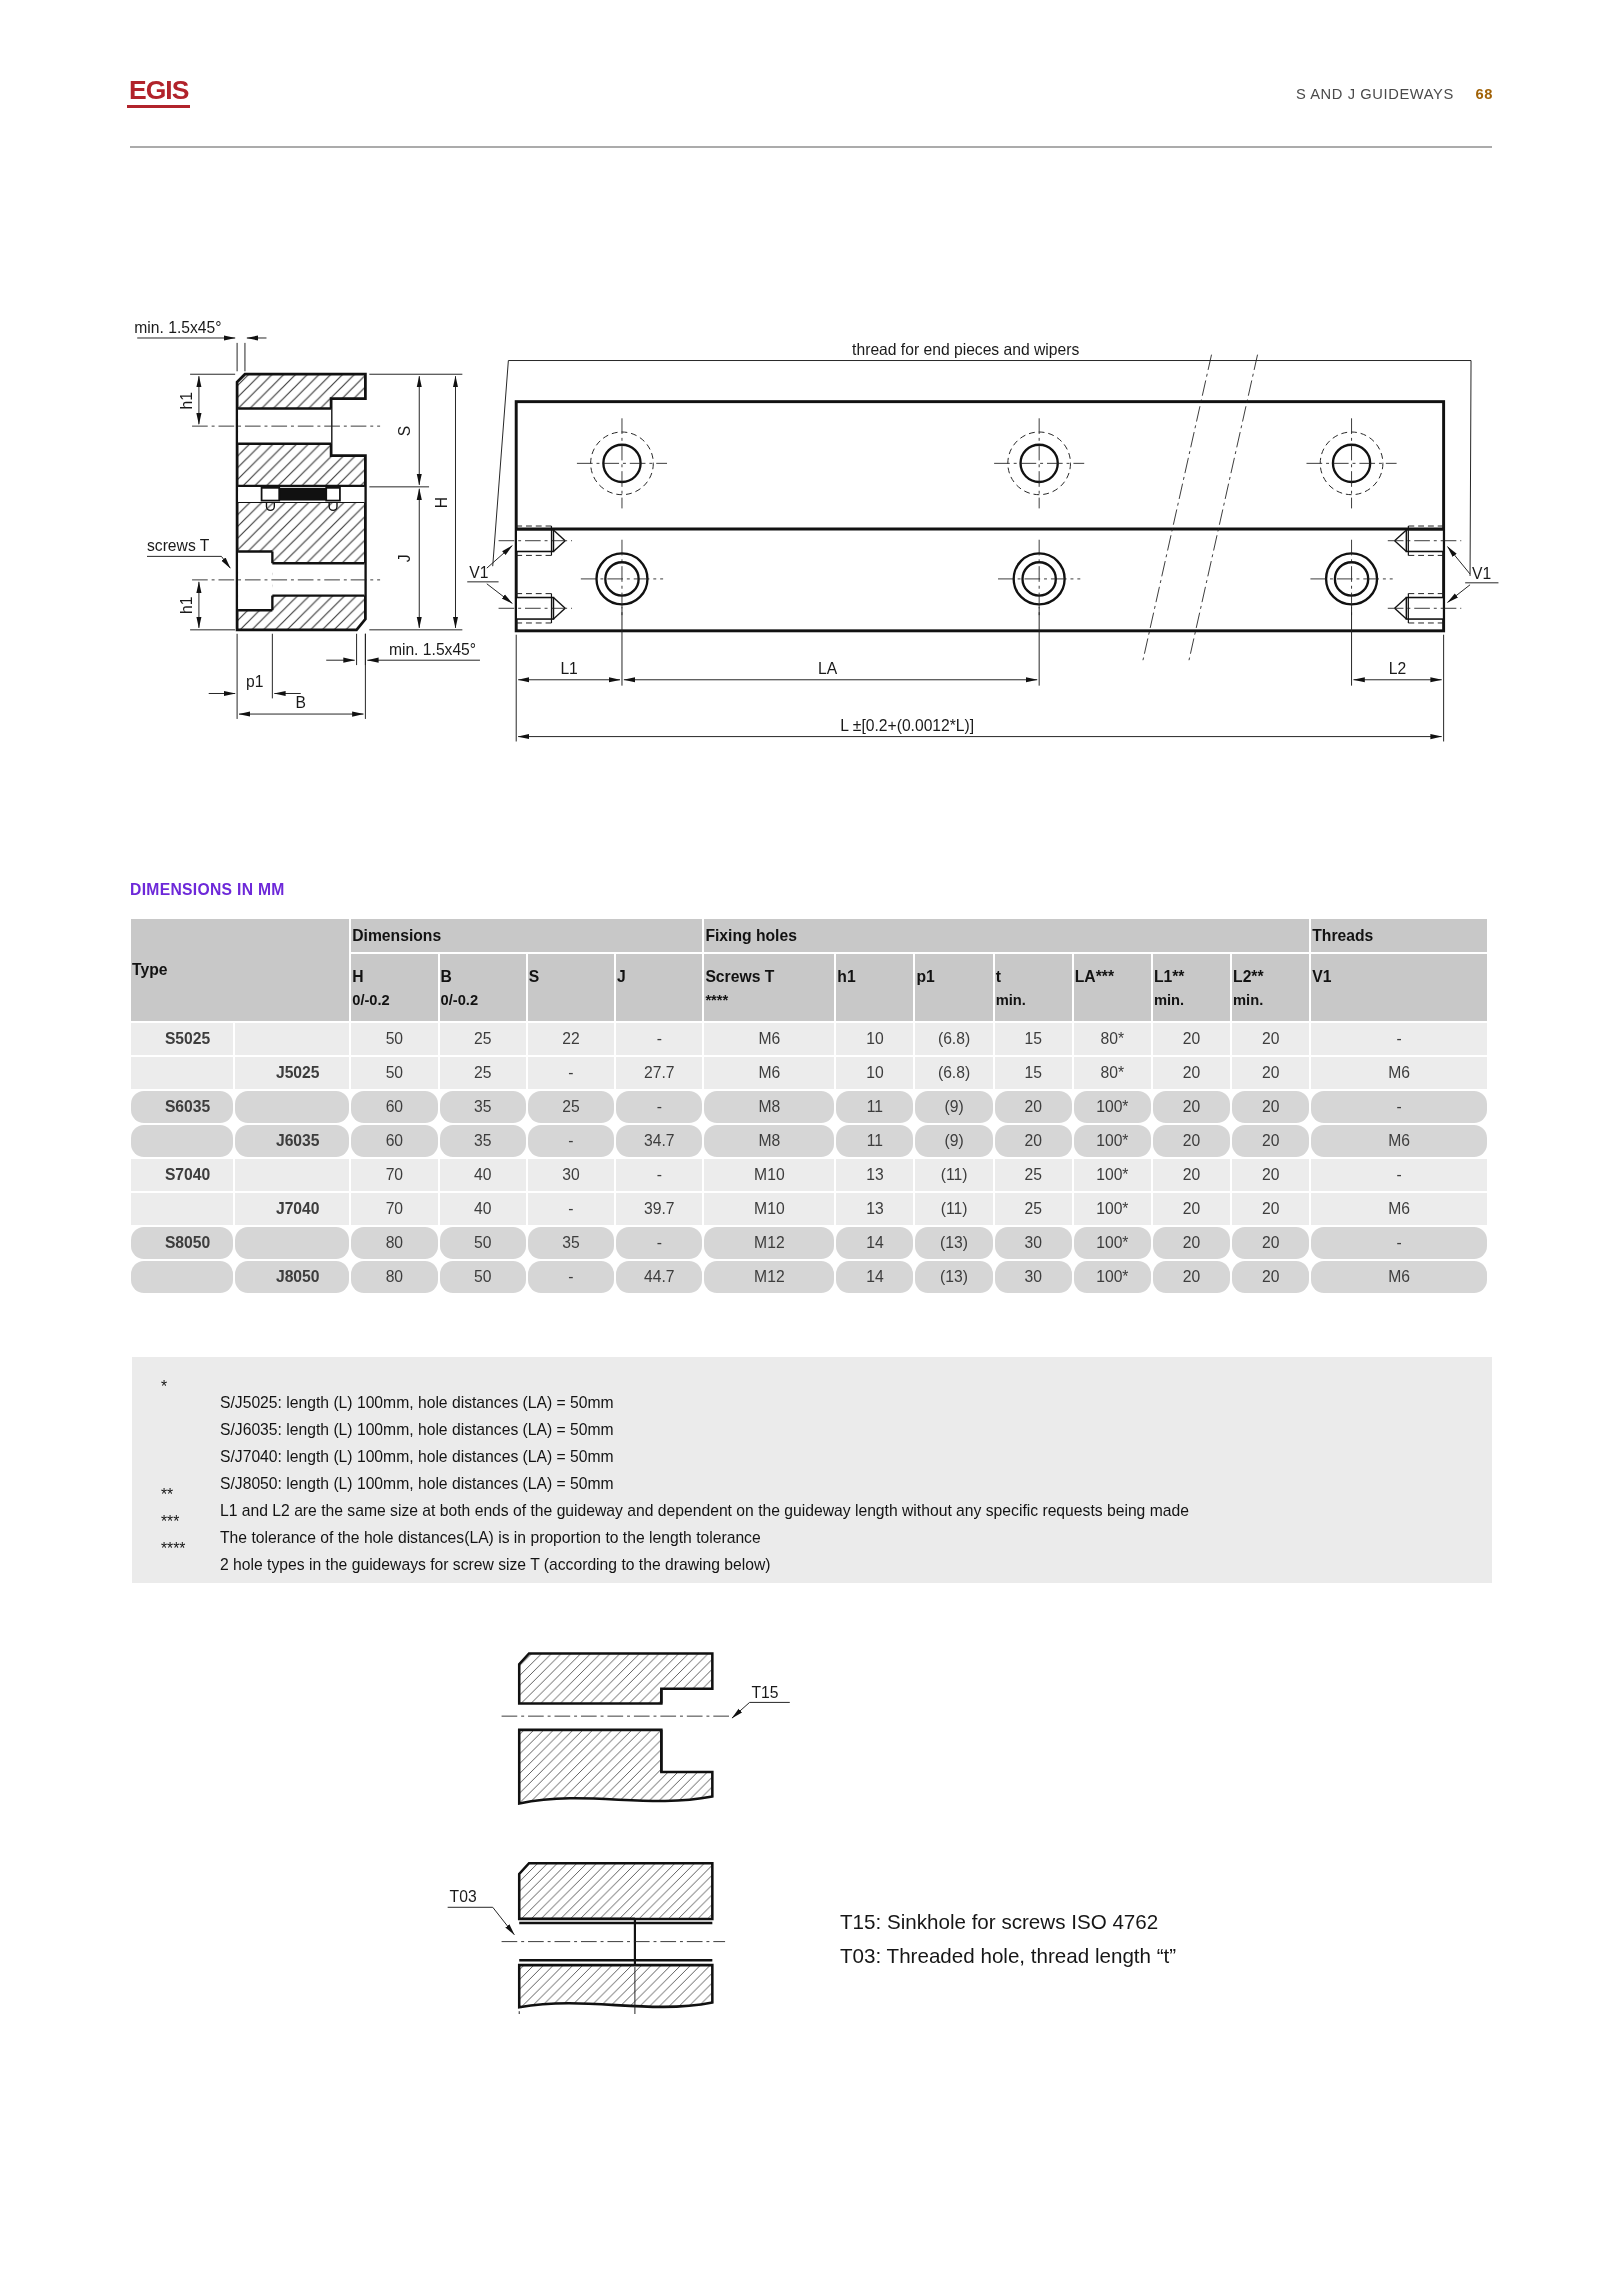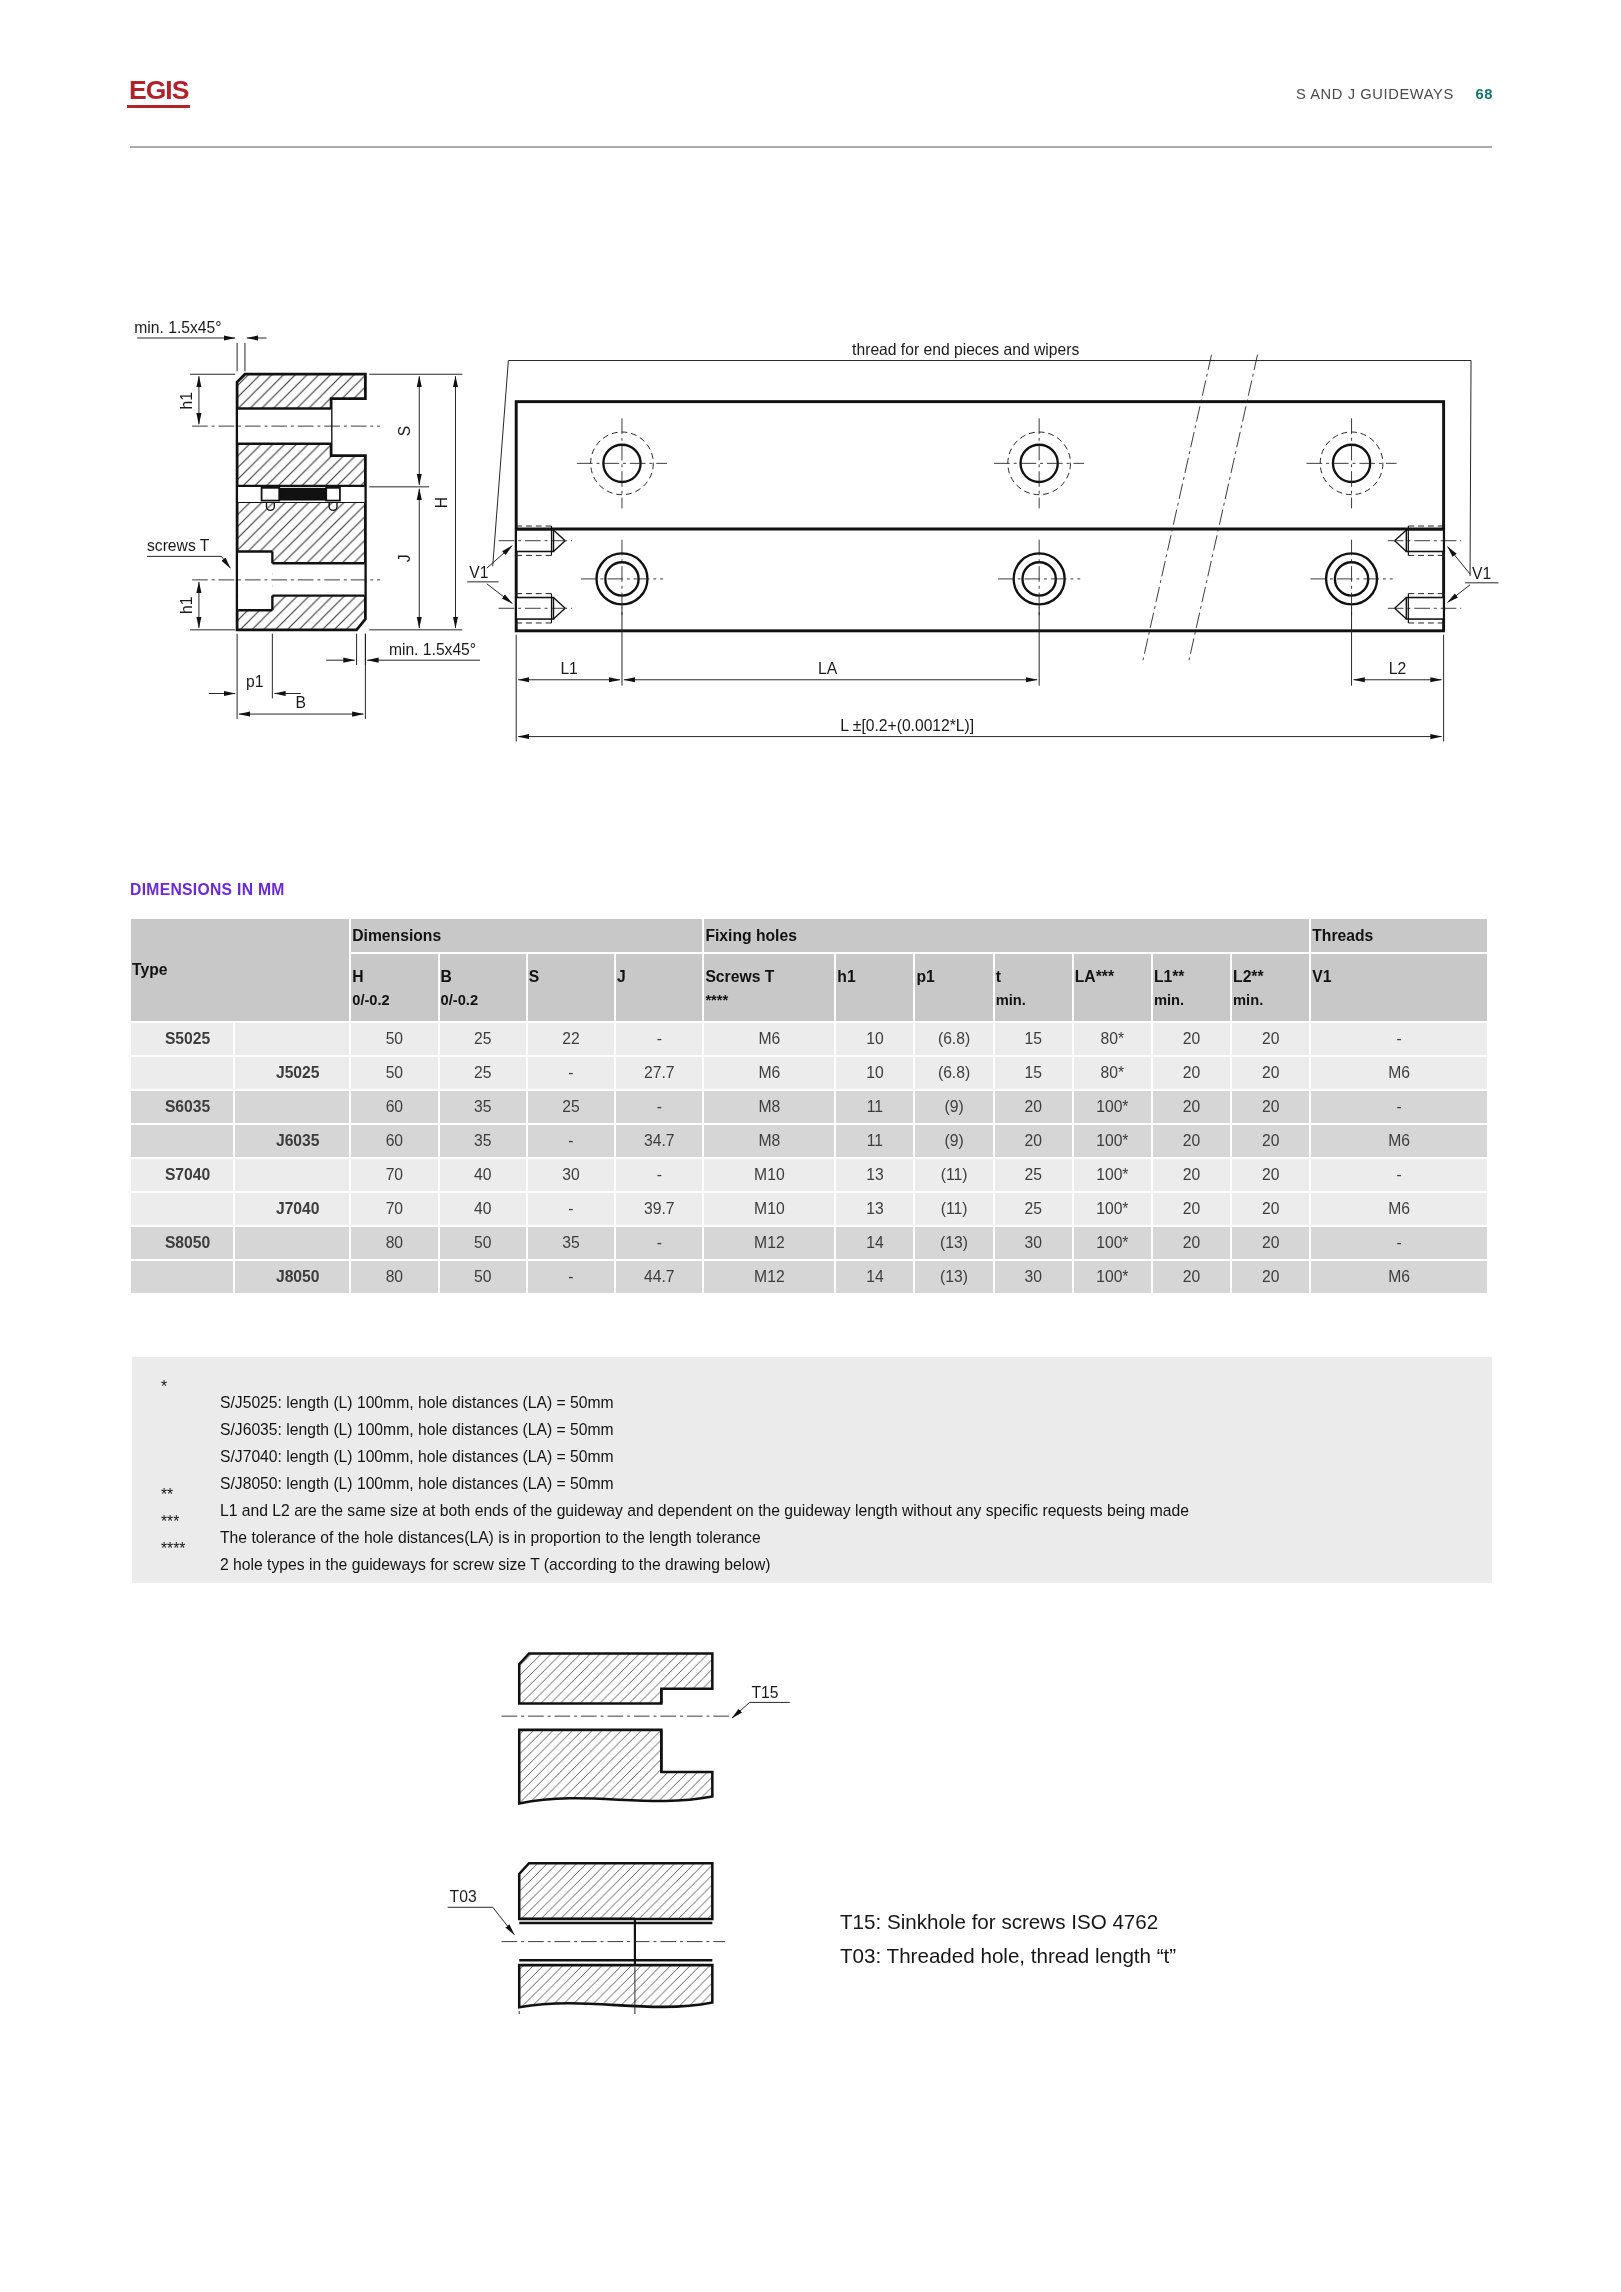--- a/index.html
+++ b/index.html
@@ -3,42 +3,42 @@
 <meta charset="utf-8">
 <style>
   html,body{margin:0;padding:0;background:#fff;}
   .page{position:relative;width:1621px;height:2014px;background:#fff;overflow:hidden;
         font-family:"Liberation Sans",sans-serif;color:#111;}
   .abs{position:absolute;}
   
   .logo{left:127px;top:78px;font-size:26.5px;font-weight:900;letter-spacing:-1px;
         color:#b1232b;border-bottom:3.9px solid #b1232b;padding:0 2px 1px 2px;line-height:25.5px;}
   .hdr-right{right:128px;top:86px;font-size:14.7px;color:#4a4a4a;letter-spacing:0.6px;}
-  .hdr-right .pg{color:#0f766e;font-weight:bold;margin-left:21.6px;}
+  .hdr-right .pg{color:#a16207;font-weight:bold;margin-left:21.6px;}
   .rule{left:130px;top:146px;width:1362px;height:2px;background:#ababab;}
   
   svg text{font-family:"Liberation Sans",sans-serif;}
   .tl{font-size:16px;fill:#1a1a1a;}
   .thin{stroke:#222;stroke-width:1;fill:none;}
   .thk{stroke:#111;stroke-width:3;fill:none;}
   .med{stroke:#111;stroke-width:2.4;fill:none;}
   .cl{stroke:#222;stroke-width:0.9;fill:none;stroke-dasharray:16 4 3 4;}
   .dsh{stroke:#222;stroke-width:1;fill:none;stroke-dasharray:6 4;}
   
   .tbl-title{left:130px;top:881px;font-size:15.7px;font-weight:bold;color:#6d28d9;letter-spacing:0.3px;}
   table.dims{position:absolute;left:129px;top:917px;border-collapse:separate;border-spacing:2.9px;
              table-layout:fixed;width:1360px;}
   table.dims th{background:#c8c8c8;font-size:15.7px;font-weight:bold;color:#121212;text-align:left;}
   table.dims .grp{height:31px;}
   table.dims .colh{height:65px;vertical-align:middle;}
   table.dims .colh .lab{height:31px;line-height:33px;}
   table.dims .colh .sub{height:23.5px;line-height:19.6px;font-size:14.7px;}
   table.dims td{height:30px;text-align:center;font-size:15.7px;color:#3d3d3d;}
   tr.row-light td{background:#ececec;}
-  tr.row-dark td{background:#d6d6d6;}
+  tr.row-dark td{background:#d6d6d6;border-radius:13px;}
   td.tcell{font-weight:bold;color:#000;text-align:left;padding-left:12.7px;}
   
   .fnbox{left:132px;top:1357px;width:1360px;height:210px;background:#ebebeb;}
   .fn-line{position:relative;height:27px;line-height:27px;font-size:15.7px;color:#141414;}
   .fn-marker{position:absolute;left:29px;top:0;}
   .fn-text{position:absolute;left:88px;top:0;white-space:nowrap;margin-top:16px;}
   
   .legend{left:840px;top:1905px;font-size:20.6px;color:#161616;line-height:34px;}
 </style>
 </head>

